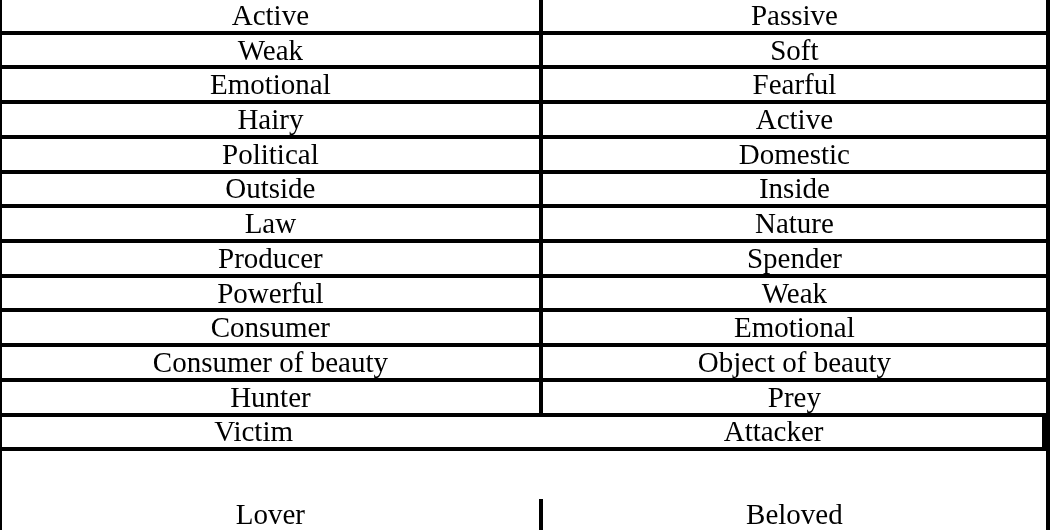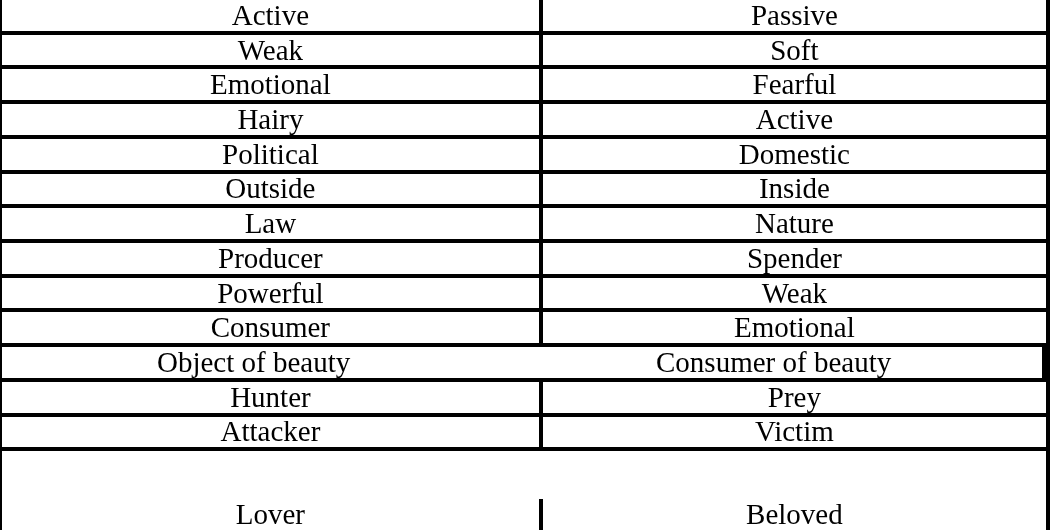--- a/index.html
+++ b/index.html
@@ -95,31 +95,31 @@
     <div class="t-cell left">Powerful</div>
     <div class="t-cell right">Weak</div>
   </div>
 
   <div class="t-row">
     <div class="t-cell left">Consumer</div>
     <div class="t-cell right">Emotional</div>
   </div>
 
   <div class="t-row">
+    <div class="t-cell left">Consumer of beauty</div>
     <div class="t-cell right">Object of beauty</div>
-    <div class="t-cell left">Consumer of beauty</div>
   </div>
 
   <div class="t-row">
     <div class="t-cell left">Hunter</div>
     <div class="t-cell right">Prey</div>
   </div>
 
   <div class="t-row">
+    <div class="t-cell right">Victim</div>
     <div class="t-cell left">Attacker</div>
-    <div class="t-cell right">Victim</div>
   </div>
 
   <div class="t-row">
     <div class="t-cell left">Lover</div>
     <div class="t-cell right">Beloved</div>
   </div>
 </div>
 
 </body></html>

